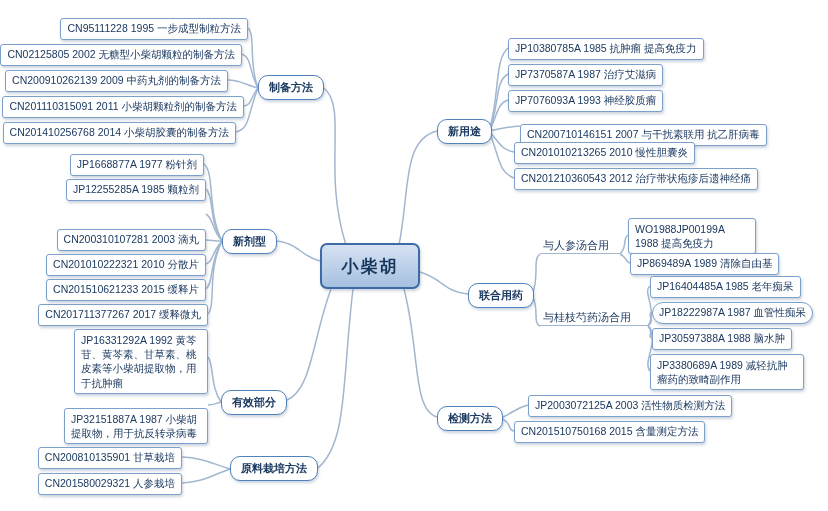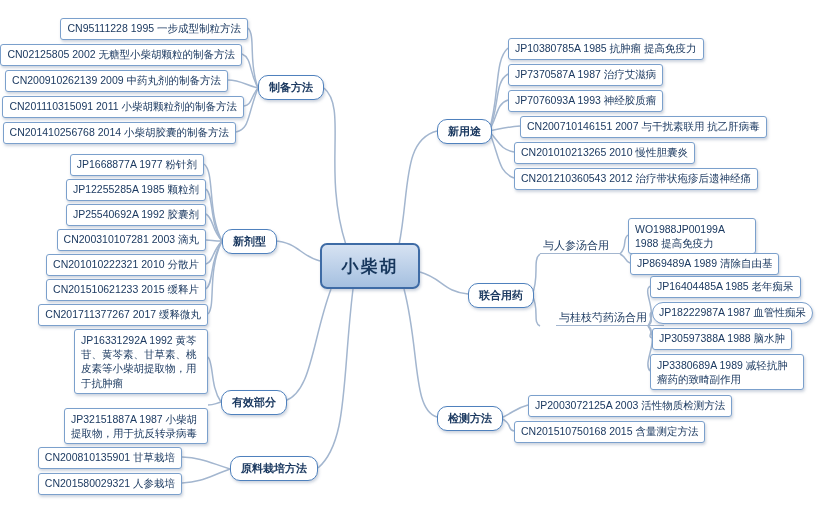--- a/index.html
+++ b/index.html
@@ -99,41 +99,40 @@
   <div class="node branch" style="left:437px; top:406px;">检测方法</div>
 
   <div class="node leaf" style="right:580px; top:18px;">CN95111228 1995 一步成型制粒方法</div>
   <div class="node leaf" style="right:586px; top:44px;">CN02125805 2002 无糖型小柴胡颗粒的制备方法</div>
   <div class="node leaf" style="right:600px; top:70px;">CN200910262139 2009 中药丸剂的制备方法</div>
   <div class="node leaf" style="right:584px; top:96px;">CN201110315091 2011 小柴胡颗粒剂的制备方法</div>
   <div class="node leaf" style="right:592px; top:122px;margin-left:46px;">CN201410256768 2014 小柴胡胶囊的制备方法</div>
 
   <div class="node leaf" style="right:624px; top:154px;">JP1668877A 1977 粉针剂</div>
   <div class="node leaf" style="right:622px; top:179px;">JP12255285A 1985 颗粒剂</div>
-  <div class="node leaf" style="right:622px; top:204px;">JP25540692A 1992 胶囊剂</div>
   <div class="node leaf" style="right:622px; top:229px;">CN200310107281 2003 滴丸</div>
   <div class="node leaf" style="right:622px; top:254px;">CN201010222321 2010 分散片</div>
   <div class="node leaf" style="right:622px; top:279px;">CN201510621233 2015 缓释片</div>
   <div class="node leaf" style="right:620px; top:304px;">CN201711377267 2017 缓释微丸</div>
 
   <div class="node leaf wrap" style="right:620px; top:329px; width:134px;">JP16331292A 1992 黄芩苷、黄芩素、甘草素、桃皮素等小柴胡提取物，用于抗肿瘤</div>
   <div class="node leaf wrap" style="right:620px; top:388px; width:144px;margin-top:20px;">JP32151887A 1987 小柴胡提取物，用于抗反转录病毒</div>
 
   <div class="node leaf" style="right:646px; top:447px;">CN200810135901 甘草栽培</div>
   <div class="node leaf" style="right:646px; top:473px;">CN201580029321 人参栽培</div>
 
   <div class="node leaf" style="left:508px; top:38px;">JP10380785A 1985 抗肿瘤 提高免疫力</div>
   <div class="node leaf" style="left:508px; top:64px;">JP7370587A 1987 治疗艾滋病</div>
   <div class="node leaf" style="left:508px; top:90px;">JP7076093A 1993 神经胶质瘤</div>
-  <div class="node leaf" style="left:520px; top:116px;">CN200710146151 2007 与干扰素联用 抗乙肝病毒</div>
+  <div class="node leaf" style="left:520px; top:124px;">CN200710146151 2007 与干扰素联用 抗乙肝病毒</div>
   <div class="node leaf" style="left:514px; top:142px;">CN201010213265 2010 慢性胆囊炎</div>
   <div class="node leaf" style="left:514px; top:168px;">CN201210360543 2012 治疗带状疱疹后遗神经痛</div>
 
   <div class="sublabel" style="left:540px; top:238px; width:80px;">与人参汤合用</div>
-  <div class="sublabel" style="left:540px; top:310px; width:108px;margin-left:16px;">与桂枝芍药汤合用</div>
+  <div class="sublabel" style="left:540px; top:310px; width:108px;">与桂枝芍药汤合用</div>
 
   <div class="node leaf wrap" style="left:628px; top:218px; width:128px;">WO1988JP00199A 1988 提高免疫力</div>
   <div class="node leaf" style="left:630px; top:253px;">JP869489A 1989 清除自由基</div>
 
   <div class="node leaf" style="left:650px; top:276px;">JP16404485A 1985 老年痴呆</div>
   <div class="node leaf" style="left:652px; top:302px;border-radius:11px;">JP18222987A 1987 血管性痴呆</div>
   <div class="node leaf" style="left:652px; top:328px;">JP30597388A 1988 脑水肿</div>
   <div class="node leaf wrap" style="left:650px; top:354px; width:154px;">JP3380689A 1989 减轻抗肿瘤药的致畸副作用</div>
 
   <div class="node leaf" style="left:528px; top:395px;">JP2003072125A 2003 活性物质检测方法</div>

